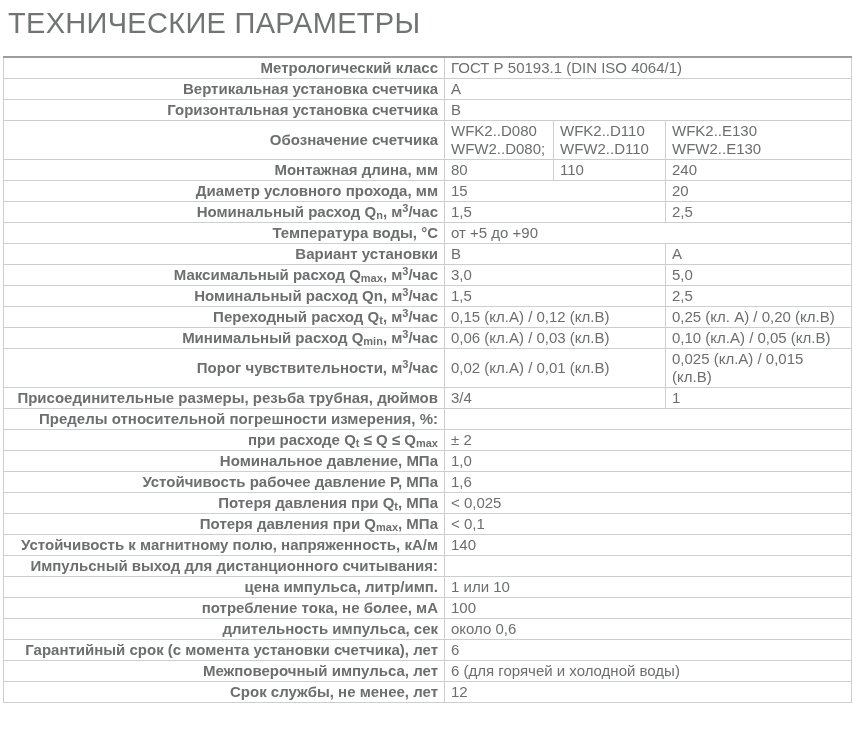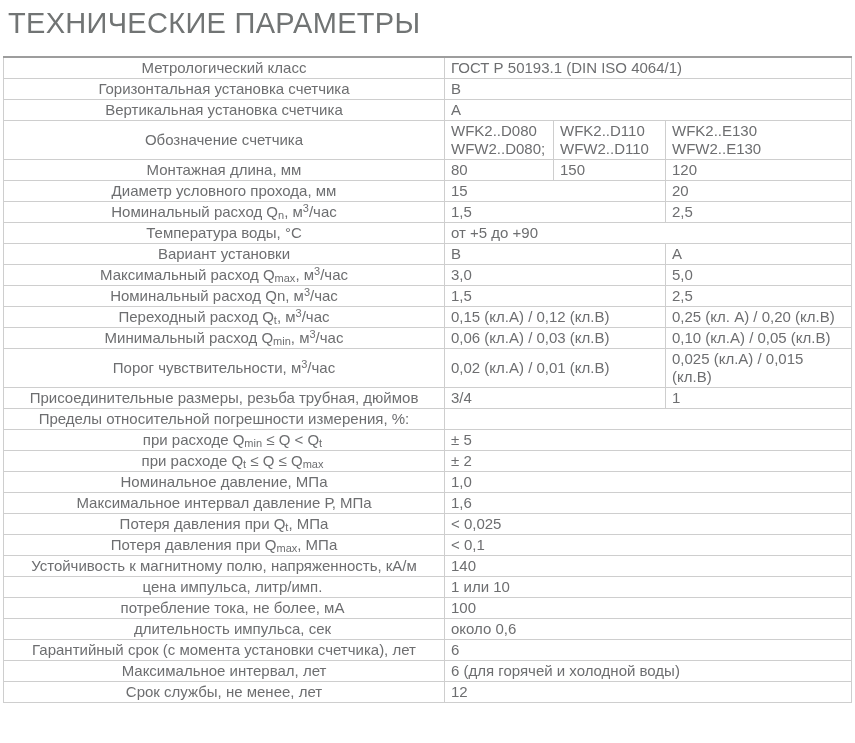--- a/index.html
+++ b/index.html
@@ -35,22 +35,23 @@
   }
   table.params td {
     border: 1px solid #cecece;
     height: 21px;
     box-sizing: border-box;
     padding: 1px 6px;
     line-height: 18px;
     vertical-align: middle;
   }
   td.label {
-    text-align: center;
+    text-align: right;
     padding-left: 9px;
+    font-weight: bold;
   }
   td.label.indent {
     padding-left: 23px;
   }
   td.value {
   }
   sub, sup {
     font-size: 11px;
     line-height: 0;
   }
@@ -69,38 +70,38 @@
       <col style="width:109px">
       <col style="width:112px">
       <col style="width:186px">
     </colgroup>
     <tbody>
         <tr>
           <td class="label">Метрологический класс</td>
           <td class="value" colspan="3">ГОСТ Р 50193.1 (DIN ISO 4064/1)</td>
         </tr>
         <tr>
+          <td class="label">Вертикальная установка счетчика</td>
+          <td class="value" colspan="3">А</td>
+        </tr>
+        <tr>
           <td class="label">Горизонтальная установка счетчика</td>
           <td class="value" colspan="3">В</td>
-        </tr>
-        <tr>
-          <td class="label">Вертикальная установка счетчика</td>
-          <td class="value" colspan="3">А</td>
         </tr>
         <tr>
           <td class="label">Обозначение счетчика</td>
           <td class="value" colspan="1">WFK2..D080<br>WFW2..D080;</td>
           <td class="value" colspan="1">WFK2..D110<br>WFW2..D110</td>
           <td class="value" colspan="1">WFK2..E130<br>WFW2..E130</td>
         </tr>
         <tr>
           <td class="label">Монтажная длина, мм</td>
           <td class="value" colspan="1">80</td>
-          <td class="value" colspan="1">150</td>
-          <td class="value" colspan="1">120</td>
+          <td class="value" colspan="1">110</td>
+          <td class="value" colspan="1">240</td>
         </tr>
         <tr>
           <td class="label">Диаметр условного прохода, мм</td>
           <td class="value" colspan="2">15</td>
           <td class="value" colspan="1">20</td>
         </tr>
         <tr>
           <td class="label">Номинальный расход Q<sub>n</sub>, м<sup>3</sup>/час</td>
           <td class="value" colspan="2">1,5</td>
           <td class="value" colspan="1">2,5</td>
@@ -142,65 +143,65 @@
         <tr>
           <td class="label">Присоединительные размеры, резьба трубная, дюймов</td>
           <td class="value" colspan="2">3/4</td>
           <td class="value" colspan="1">1</td>
         </tr>
         <tr>
           <td class="label">Пределы относительной погрешности измерения, %:</td>
           <td class="value" colspan="3"></td>
         </tr>
         <tr>
-          <td class="label indent">при расходе Q<sub>min</sub> ≤ Q &lt; Q<sub>t</sub></td>
-          <td class="value" colspan="3">± 5</td>
-        </tr>
-        <tr>
           <td class="label indent">при расходе Q<sub>t</sub> ≤ Q ≤ Q<sub>max</sub></td>
           <td class="value" colspan="3">± 2</td>
         </tr>
         <tr>
           <td class="label">Номинальное давление, МПа</td>
           <td class="value" colspan="3">1,0</td>
         </tr>
         <tr>
-          <td class="label">Максимальное интервал давление Р, МПа</td>
+          <td class="label">Устойчивость рабочее давление Р, МПа</td>
           <td class="value" colspan="3">1,6</td>
         </tr>
         <tr>
           <td class="label">Потеря давления при Q<sub>t</sub>, МПа</td>
           <td class="value" colspan="3">&lt; 0,025</td>
         </tr>
         <tr>
           <td class="label">Потеря давления при Q<sub>max</sub>, МПа</td>
           <td class="value" colspan="3">&lt; 0,1</td>
         </tr>
         <tr>
           <td class="label">Устойчивость к магнитному полю, напряженность, кА/м</td>
           <td class="value" colspan="3">140</td>
         </tr>
         <tr>
+          <td class="label">Импульсный выход для дистанционного считывания:</td>
+          <td class="value" colspan="3"></td>
+        </tr>
+        <tr>
           <td class="label indent">цена импульса, литр/имп.</td>
           <td class="value" colspan="3">1 или 10</td>
         </tr>
         <tr>
           <td class="label indent">потребление тока, не более, мА</td>
           <td class="value" colspan="3">100</td>
         </tr>
         <tr>
           <td class="label indent">длительность импульса, сек</td>
           <td class="value" colspan="3">около 0,6</td>
         </tr>
         <tr>
           <td class="label">Гарантийный срок (с момента установки счетчика), лет</td>
           <td class="value" colspan="3">6</td>
         </tr>
         <tr>
-          <td class="label">Максимальное интервал, лет</td>
+          <td class="label">Межповерочный импульса, лет</td>
           <td class="value" colspan="3">6 (для горячей и холодной воды)</td>
         </tr>
         <tr>
           <td class="label">Срок службы, не менее, лет</td>
           <td class="value" colspan="3">12</td>
         </tr>
       </tbody>
   </table>
 </div>
 

